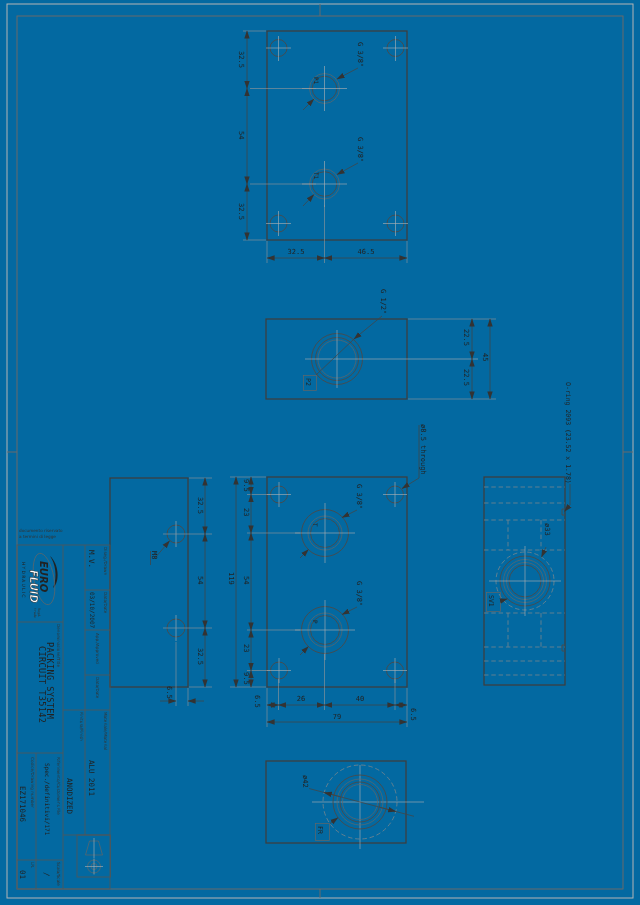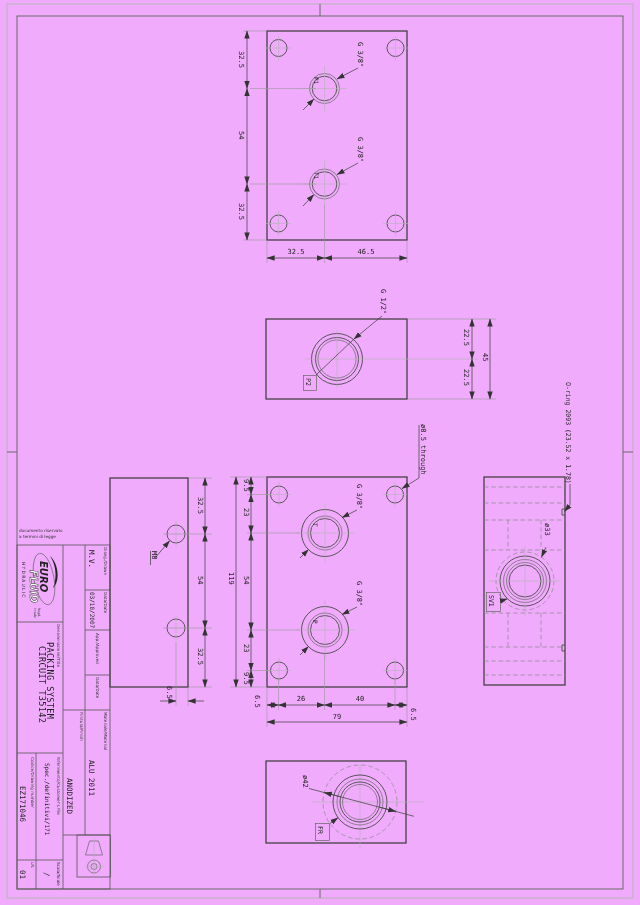--- a/index.html
+++ b/index.html
@@ -1,16 +1,16 @@
 <!DOCTYPE html>
 <html><head>
 <meta charset="utf-8">
 <style>
   html,body{margin:0;padding:0;background:#f2f2f2;}
-  #sheet{position:relative;width:640px;height:905px;background:#f0abfc;overflow:hidden;}
+  #sheet{position:relative;width:640px;height:905px;background:#0369a1;overflow:hidden;}
   svg{position:absolute;left:0;top:0;}
   svg text{font-family:"DejaVu Sans Mono","Liberation Mono",monospace;fill:#222;}
   .dt{font-size:7px;}
   .ct{font-size:7px;}
   .pt{font-size:6px;}
   .bx{font-size:6.5px;}
   .ot{font-size:6.5px;}
   .tiny{font-size:4.2px;font-family:"DejaVu Sans","Liberation Sans",sans-serif;fill:#333;}
   .val{font-size:7.5px;}
   .val2{font-size:8.5px;letter-spacing:.4px;}

